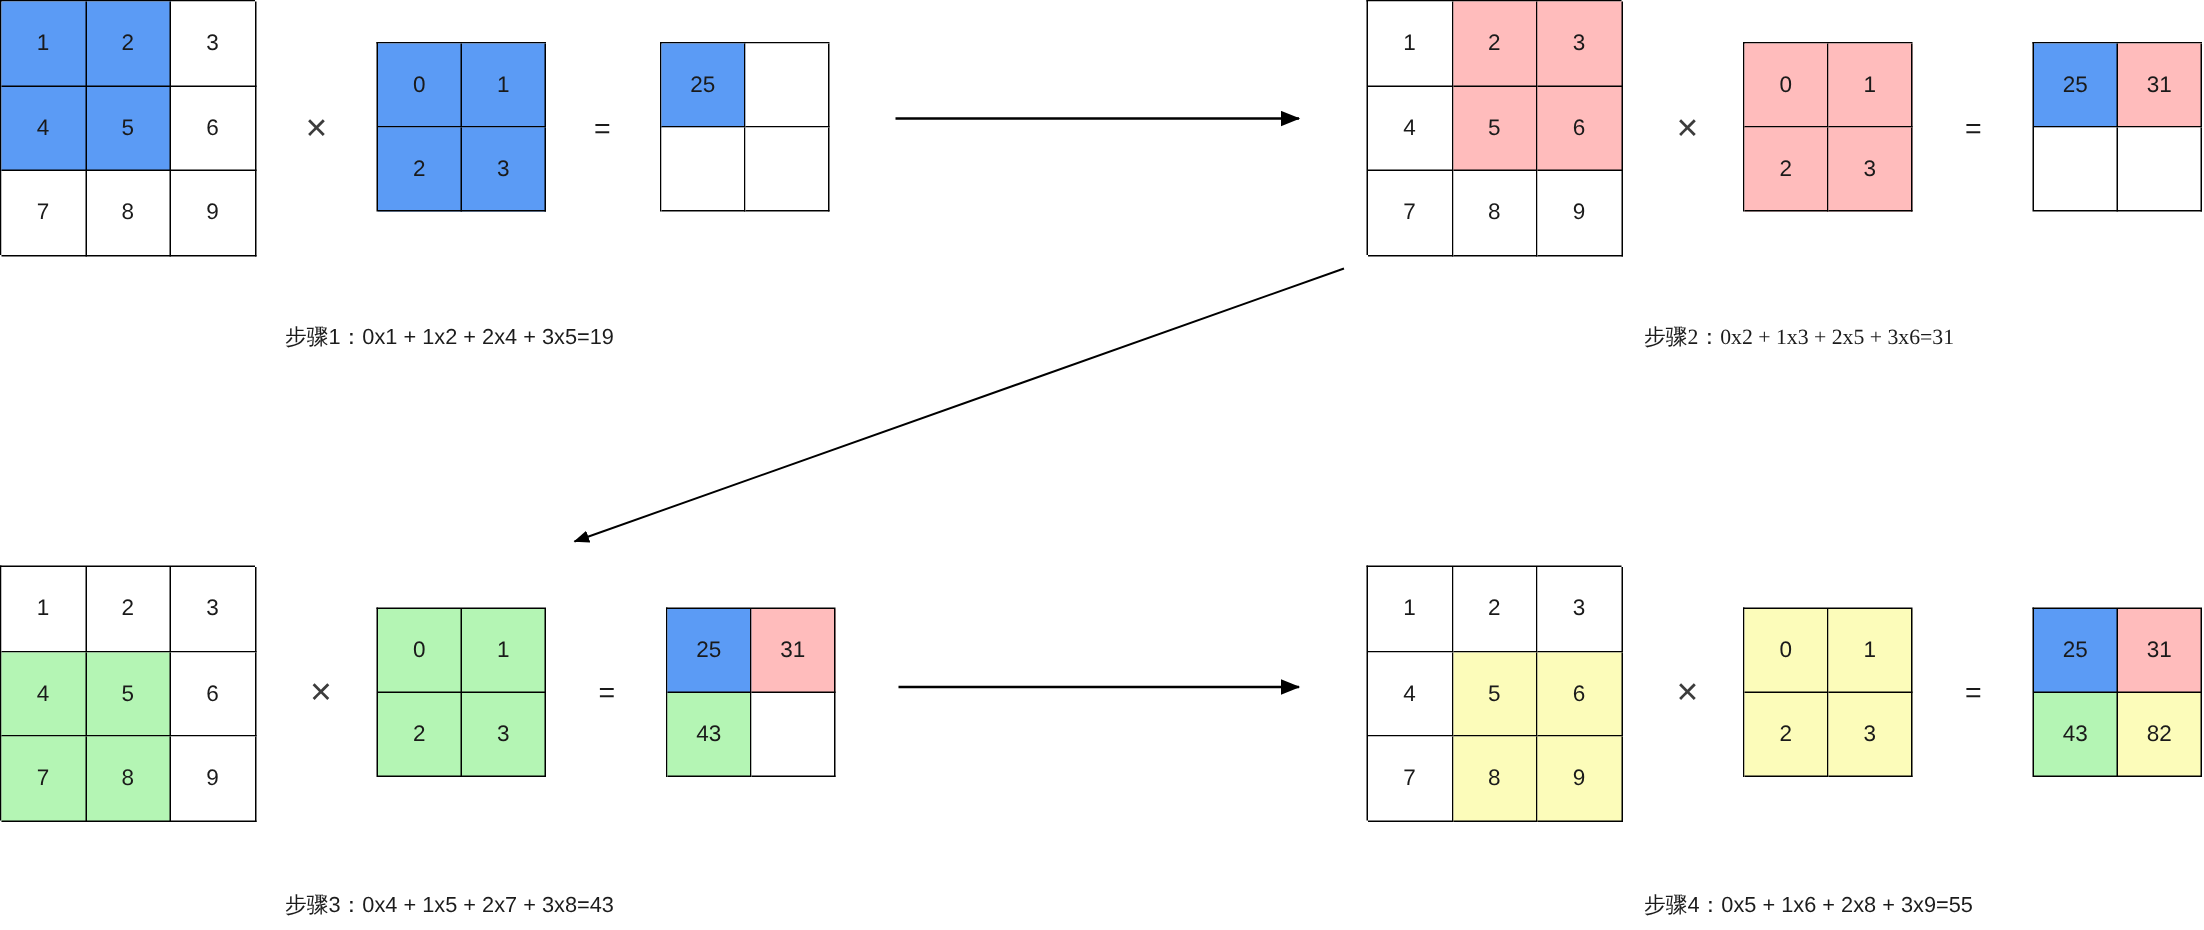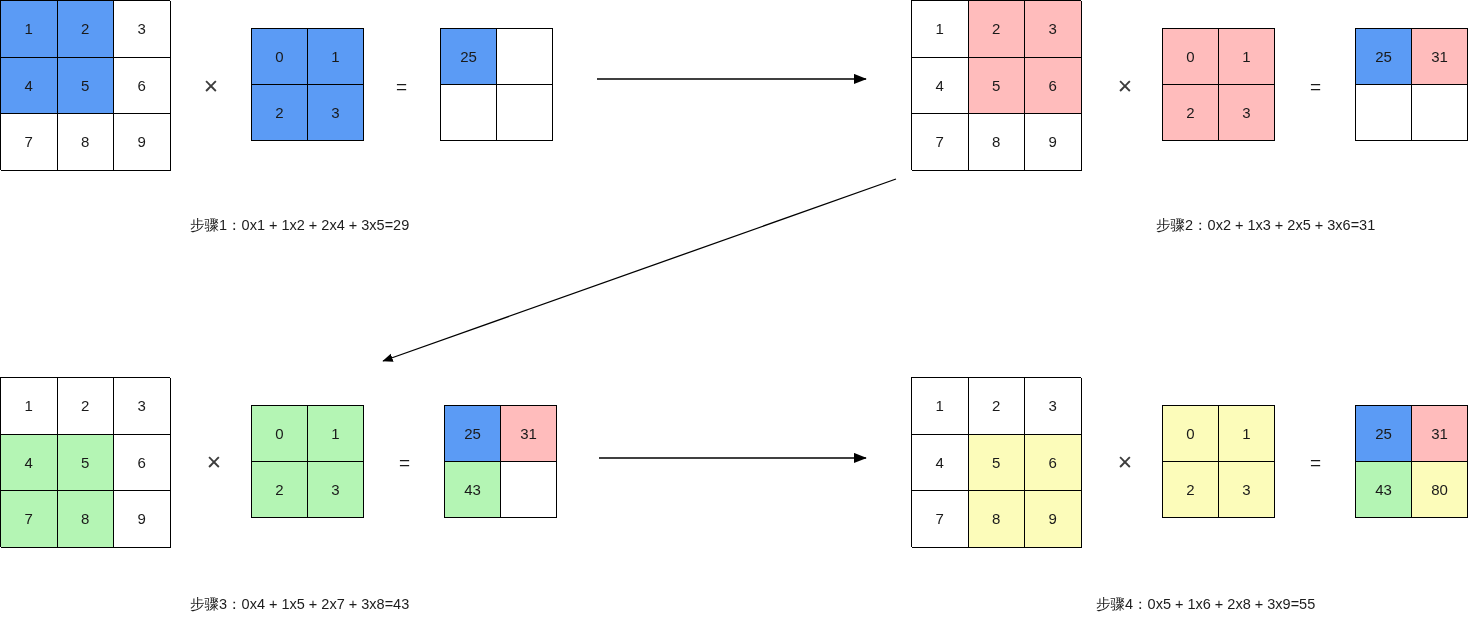--- a/index.html
+++ b/index.html
@@ -150,21 +150,21 @@
 
   <div class="op op-eq" style="left:396px; top:77px;">=</div>
 
   <div class="matrix m2" style="left:440px; top:28px;">
     <div class="cell fill-blue">25</div>
     <div class="cell fill-none"></div>
     <div class="cell fill-none"></div>
     <div class="cell fill-none"></div>
   </div>
 
-  <div class="caption" style="left:190px; top:218px;">步骤1：0x1 + 1x2 + 2x4 + 3x5=29</div>
+  <div class="caption" style="left:190px; top:218px;">步骤1：0x1 + 1x2 + 2x4 + 3x5=19</div>
 
   <div class="matrix m3" style="left:911px; top:0px;">
     <div class="cell fill-none">1</div>
     <div class="cell fill-pink">2</div>
     <div class="cell fill-pink">3</div>
     <div class="cell fill-none">4</div>
     <div class="cell fill-pink">5</div>
     <div class="cell fill-pink">6</div>
     <div class="cell fill-none">7</div>
     <div class="cell fill-none">8</div>
@@ -182,21 +182,21 @@
 
   <div class="op op-eq" style="left:1310px; top:77px;">=</div>
 
   <div class="matrix m2" style="left:1355px; top:28px;">
     <div class="cell fill-blue">25</div>
     <div class="cell fill-pink">31</div>
     <div class="cell fill-none"></div>
     <div class="cell fill-none"></div>
   </div>
 
-  <div class="caption" style="left:1156px; top:218px;">步骤2：0x2 + 1x3 + 2x5 + 3x6=31</div>
+  <div class="caption" style="left:1096px; top:218px;font-family:Liberation Serif, serif;">步骤2：0x2 + 1x3 + 2x5 + 3x6=31</div>
 
   <div class="matrix m3" style="left:0px; top:377px;">
     <div class="cell fill-none">1</div>
     <div class="cell fill-none">2</div>
     <div class="cell fill-none">3</div>
     <div class="cell fill-green">4</div>
     <div class="cell fill-green">5</div>
     <div class="cell fill-none">6</div>
     <div class="cell fill-green">7</div>
     <div class="cell fill-green">8</div>
@@ -243,20 +243,20 @@
     <div class="cell fill-yellow">2</div>
     <div class="cell fill-yellow">3</div>
   </div>
 
   <div class="op op-eq" style="left:1310px; top:453px;">=</div>
 
   <div class="matrix m2" style="left:1355px; top:405px;">
     <div class="cell fill-blue">25</div>
     <div class="cell fill-pink">31</div>
     <div class="cell fill-green">43</div>
-    <div class="cell fill-yellow">80</div>
+    <div class="cell fill-yellow">82</div>
   </div>
 
   <div class="caption" style="left:1096px; top:597px;">步骤4：0x5 + 1x6 + 2x8 + 3x9=55</div>
 
   <div class="watermark" style="left:1245px; top:592px;">@稀土掘金技术社区</div>
 
 </div>
 
 </body></html>

